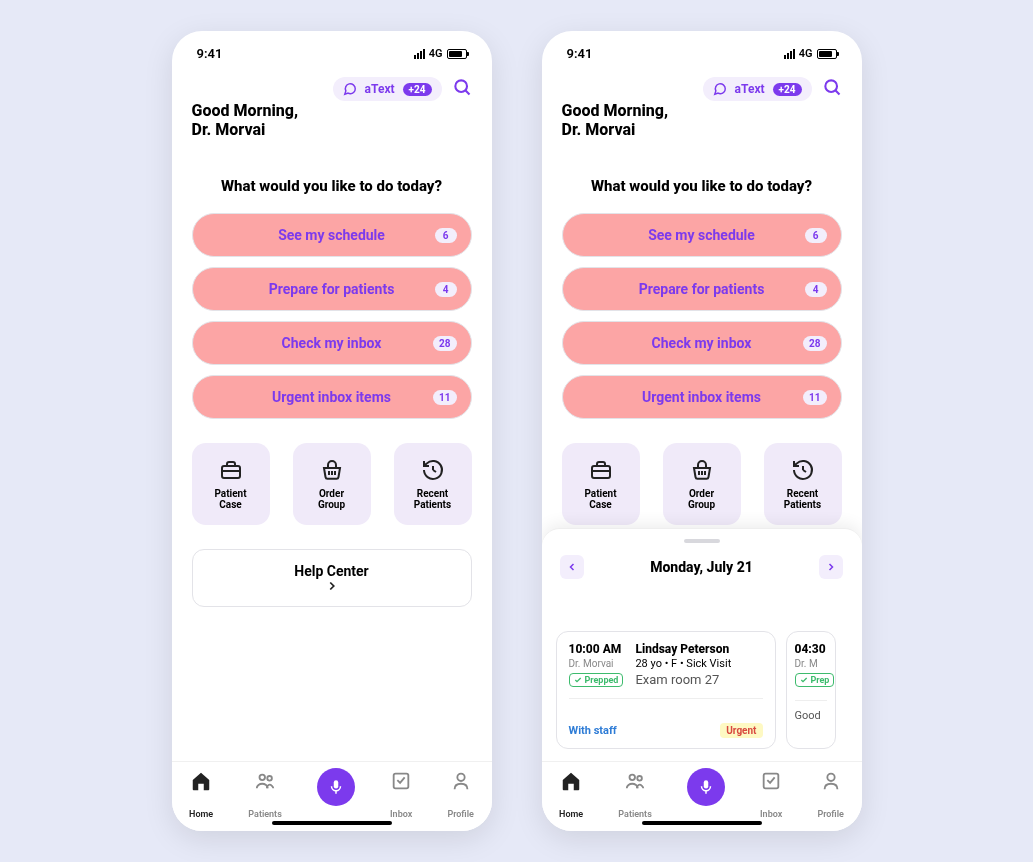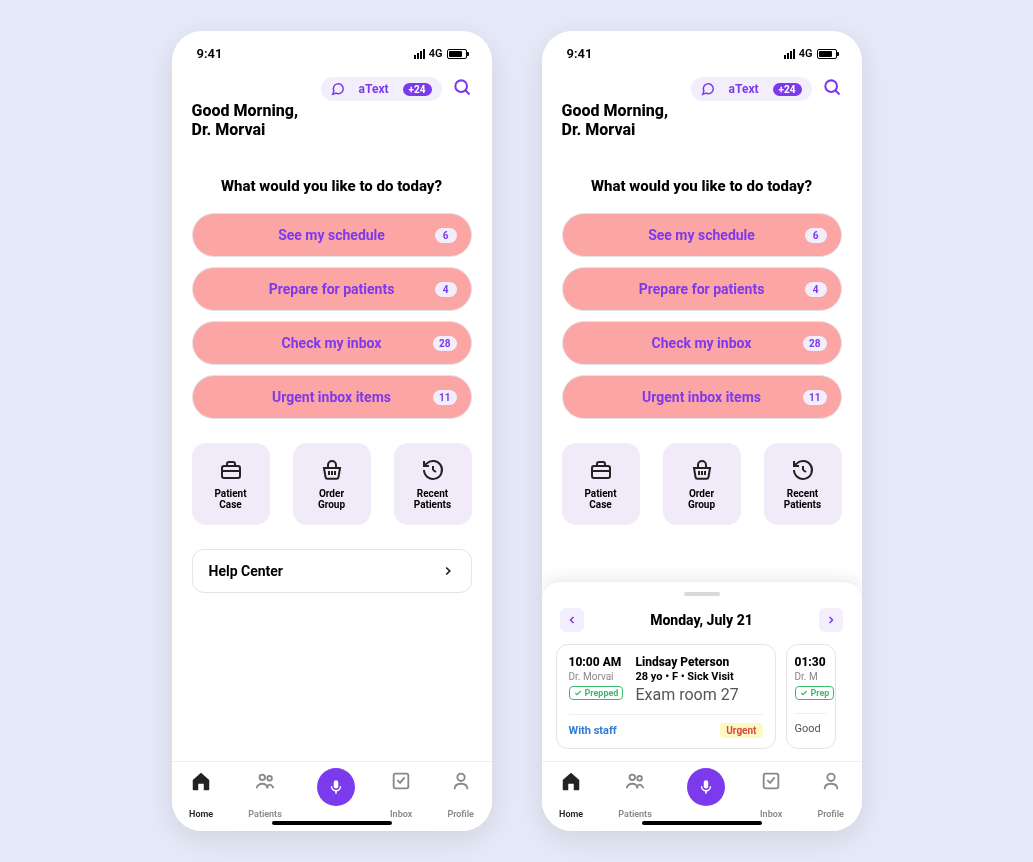--- a/index.html
+++ b/index.html
@@ -45,21 +45,21 @@
   padding: 8px 20px 16px;
 }
 .greeting { font-size: 16px; font-weight: 800; line-height: 1.2; margin-top: 24px; }
 .header-actions { display: flex; align-items: center; gap: 10px; }
 .atext-pill {
   background: #f3eefc;
   border-radius: 16px;
   padding: 5px 10px;
   display: flex;
   align-items: center;
-  gap: 14px;
+  gap: 8px;
   font-size: 12px;
   font-weight: 700;
   color: #7c3aed;
 }
 .atext-pill .count { background:#7c3aed; color:#fff; border-radius:10px; padding:1px 6px; font-size:10px;}
 .search-btn { color: #7c3aed; }
 
 .content { padding: 0 20px; }
 .prompt { text-align: center; font-weight: 800; font-size: 15px; margin: 22px 0 18px; }
 
@@ -110,20 +110,21 @@
 
 .help-row {
   border: 1px solid #e3e3e8;
   border-radius: 12px;
   padding: 13px 16px;
   display: flex;
   justify-content: space-between;
   align-items: center;
   font-weight: 700;
   font-size: 14px;
+  flex-direction: column;
 }
 
 .drawer {
   position: absolute;
   bottom: 70px;
   left: 0;
   right: 0;
   background: #fff;
   border-top: 1px solid #eee;
   border-radius: 18px 18px 0 0;
@@ -131,30 +132,30 @@
   padding: 10px 0 6px;
 }
 .drawer-handle { width: 36px; height: 4px; background:#d8d8dd; border-radius:2px; margin:0 auto 12px;}
 .drawer-title { text-align:center; font-weight:800; font-size:15px; }
 
 .drawer.expanded { padding-bottom: 12px; }
 .date-nav { display:flex; justify-content:space-between; align-items:center; padding:0 18px 12px; }
 .date-nav .navbtn { width:24px; height:24px; background:#f3eefc; border-radius:6px; display:flex; align-items:center; justify-content:center; color:#7c3aed; }
 .date-label { font-weight:800; font-size:14px; }
 
-.appt-row { display:flex; gap:10px; padding:0 14px; overflow: hidden; }
+.appt-row { display:flex; gap:10px; padding:0 14px; overflow: hidden; margin-top: 40px; }
 .appt-card { border:1px solid #e3e3e8; border-radius:12px; padding:10px 12px; width:220px; flex-shrink:0; }
 .appt-top { display:flex; gap:12px; }
 .appt-time { font-size:12px; font-weight:800; }
 .appt-dr { font-size:10px; color:#888; margin-top:2px; }
 .prep-badge { display:inline-flex; align-items:center; gap:3px; border:1px solid #3dbb6d; border-radius:4px; padding:1px 4px; font-size:9px; color:#3dbb6d; font-weight:700; margin-top:4px; }
 .appt-main .name { font-size:12px; font-weight:800; }
-.appt-main .sub { font-size:11px; font-weight:700; margin-top:1px;}
-.appt-main .room { font-size:16px; color:#555; margin-top:2px;}
-.appt-foot { display:flex; justify-content:space-between; align-items:center; margin-top:10px; border-top:1px solid #eee; padding-top:8px;}
+.appt-main .sub { font-size:11px; font-weight:400; margin-top:1px;}
+.appt-main .room { font-size:13px; color:#555; margin-top:2px;}
+.appt-foot { display:flex; justify-content:space-between; align-items:center; margin-top:10px; border-top:1px solid #eee; padding-top:24px;}
 .status-link { color:#2e7cd6; font-size:11px; font-weight:700;}
 .urgent { background:#fef9c3; color:#d8493f; font-size:10px; font-weight:700; padding:2px 6px; border-radius:4px;}
 .appt-card.peek { width:50px; padding:10px 8px; }
 .appt-card.peek .appt-time{font-size:12px;font-weight:800;}
 .appt-card.peek .appt-dr{font-size:10px;color:#888;margin-top:2px;}
 .appt-card.peek .prep-badge{margin-top:4px;}
 .appt-card.peek .status{color:#555;font-size:11px;margin-top:12px;border-top:1px solid #eee;padding-top:8px;}
 
 .navbar {
   position: absolute;
@@ -439,21 +440,21 @@
             <div class="sub">28 yo • F • Sick Visit</div>
             <div class="room">Exam room 27</div>
           </div>
         </div>
         <div class="appt-foot">
           <span class="status-link">With staff</span>
           <span class="urgent">Urgent</span>
         </div>
       </div>
       <div class="appt-card peek">
-        <div class="appt-time">01:30</div>
+        <div class="appt-time">04:30</div>
         <div class="appt-dr">Dr. M</div>
         <div class="prep-badge">
           <svg width="8" height="8" viewBox="0 0 24 24" fill="none" stroke="#3dbb6d" stroke-width="4">
               <polyline points="4 12 9 17 20 6"></polyline>
             </svg>
           <span>Prep</span>
         </div>
         <div class="status">Good</div>
       </div>
     </div>

